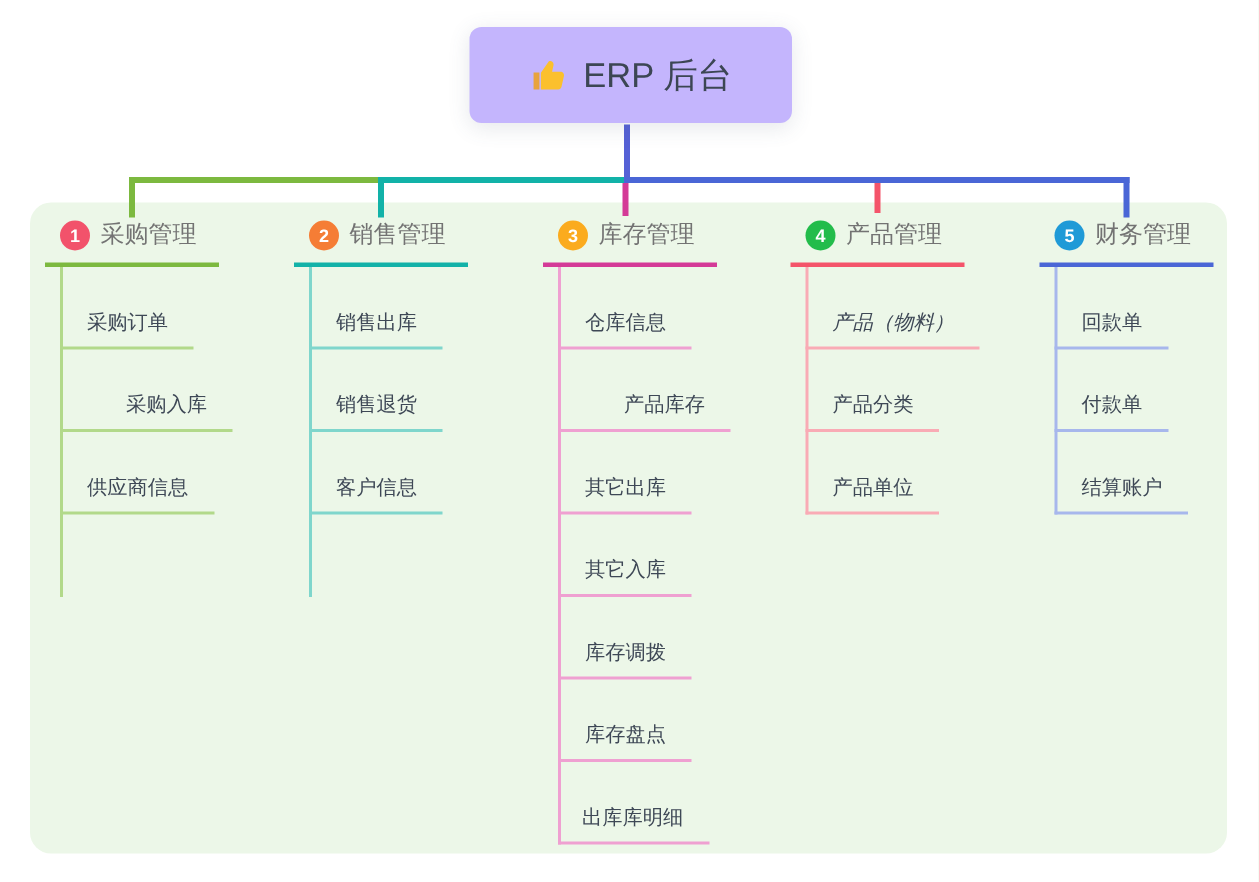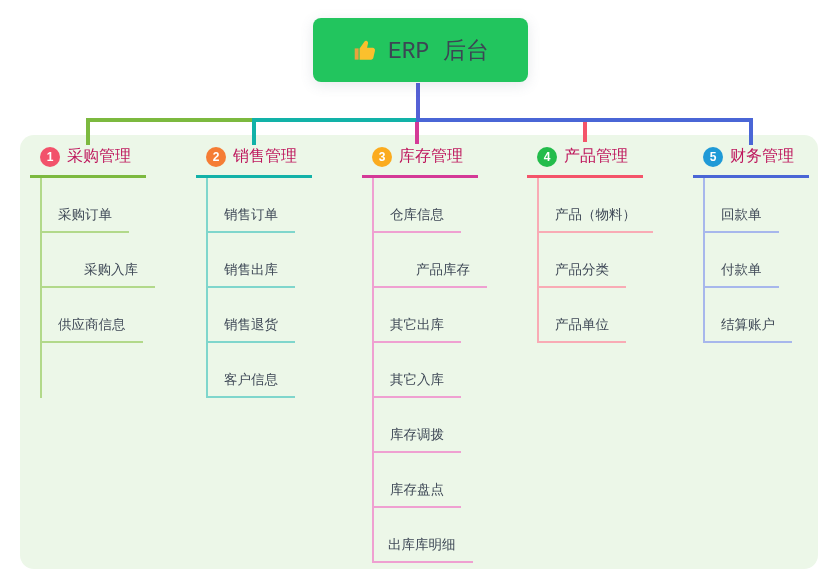--- a/index.html
+++ b/index.html
@@ -9,38 +9,38 @@
     font-family:"Liberation Sans","DejaVu Sans",sans-serif;
     color:#3c4654;
   }
   .panel {
     position:absolute; left:20px; top:135px; width:798px; height:434px;
     border-radius:14px; z-index:1;
   }
   .wire { position:absolute; z-index:2; }
   .root-node {
     position:absolute; left:313px; top:18px; width:215px; height:64px;
-    background:#22c55e; border-radius:8px;
+    background:#c4b5fd; border-radius:8px;
     box-shadow:0 3px 14px rgba(80,90,110,0.14);
     display:flex; align-items:center; justify-content:center; gap:10px;
-    font-size:23px; color:#3c4654; z-index:3;font-family:Liberation Mono, monospace;
+    font-size:23px; color:#3c4654; z-index:3;
   }
   .root-node .thumb { width:26px; height:26px; display:inline-flex; }
   .branch { position:absolute; top:146px; width:120px; z-index:3; }
   .branch-title {
     display:flex; align-items:center; gap:7px;
     width:116px; padding:0 0 8px 10px; border-bottom:3px solid #888;
     cursor:default;
   }
   .badge {
     width:20px; height:20px; border-radius:50%; flex:0 0 20px;
     color:#fff; font-size:12px; font-weight:bold; line-height:20px;
     display:flex; align-items:center; justify-content:center;
   }
-  .branch-label { font-size:16px; white-space:nowrap; color:#be185d; }
+  .branch-label { font-size:16px; white-space:nowrap; color:#737373; }
   .children { position:relative; margin-left:10px; }
   .vline { position:absolute; left:0; top:0; width:2px; }
   .child-row { height:55px; display:flex; align-items:flex-end; }
   .child-label {
     display:inline-block; padding:0 17px 7px 18px;
     border-bottom:2px solid #22c55e; font-size:13.5px; color:#3e4856;
     white-space:nowrap;
   }
 </style>
 </head>
@@ -88,23 +88,20 @@
       </div>
   </div>
 
   <div class="branch" style="left: 196px;">
     <div class="branch-title" style="border-bottom-color: rgb(18, 178, 168);">
       <span class="badge" style="background: rgb(245, 125, 53);">2</span>
       <span class="branch-label">销售管理</span>
     </div>
     <div class="children">
       <div class="vline" style="background: rgb(127, 214, 204); height: 220px;"></div>
-    <div class="child-row">
-          <span class="child-label" style="border-bottom-color: rgb(127, 214, 204);">销售订单</span>
-        </div>
         <div class="child-row">
           <span class="child-label" style="border-bottom-color: rgb(127, 214, 204);">销售出库</span>
         </div>
         <div class="child-row">
           <span class="child-label" style="border-bottom-color: rgb(127, 214, 204);">销售退货</span>
         </div>
         <div class="child-row">
           <span class="child-label" style="border-bottom-color: rgb(127, 214, 204);">客户信息</span>
         </div>
       </div>
@@ -142,21 +139,21 @@
   </div>
 
   <div class="branch" style="left: 527px;">
     <div class="branch-title" style="border-bottom-color: rgb(244, 84, 106);">
       <span class="badge" style="background: rgb(35, 188, 75);">4</span>
       <span class="branch-label">产品管理</span>
     </div>
     <div class="children">
       <div class="vline" style="background: rgb(249, 171, 181); height: 165px;"></div>
     <div class="child-row">
-          <span class="child-label" style="border-bottom-color: rgb(249, 171, 181);">产品（物料）</span>
+          <span class="child-label" style="border-bottom-color: rgb(249, 171, 181); font-style: italic;">产品（物料）</span>
         </div>
         <div class="child-row">
           <span class="child-label" style="border-bottom-color: rgb(249, 171, 181);">产品分类</span>
         </div>
         <div class="child-row">
           <span class="child-label" style="border-bottom-color: rgb(249, 171, 181);">产品单位</span>
         </div>
       </div>
   </div>
 

